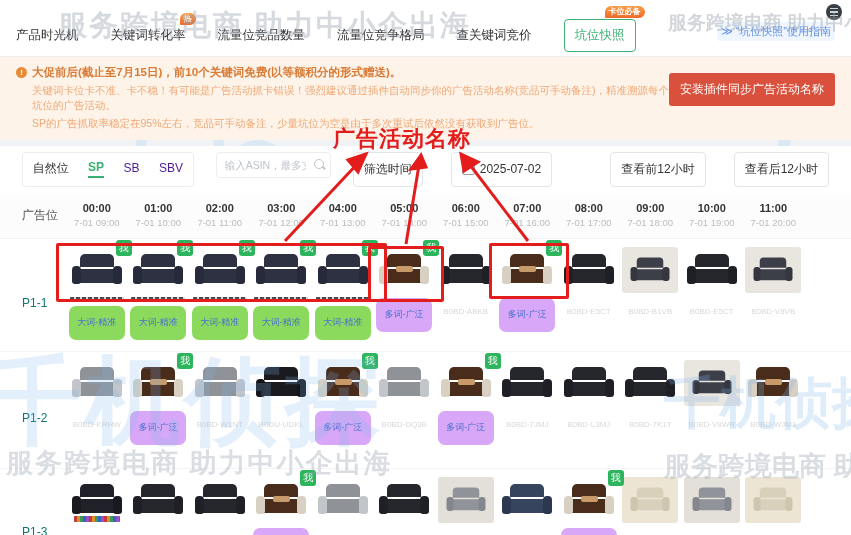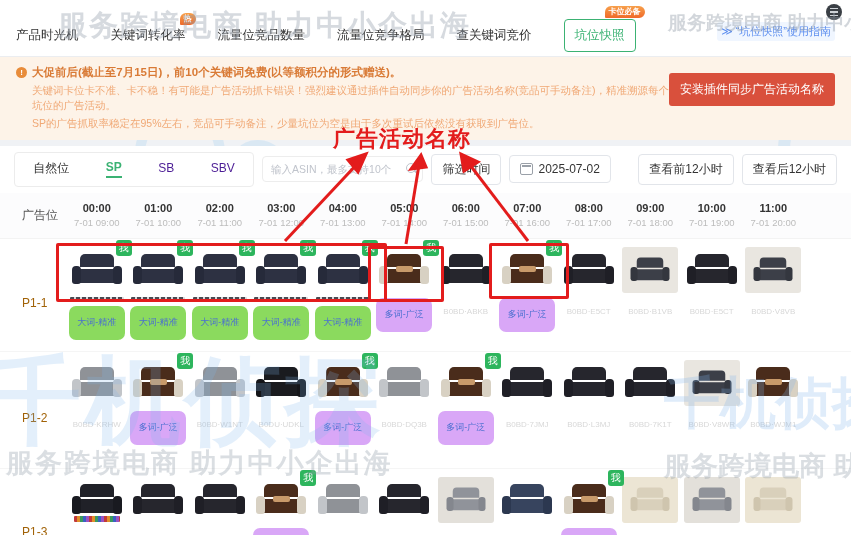--- a/index.html
+++ b/index.html
@@ -38,47 +38,47 @@
 
   
   .notice{position:relative;background:#fdf3e8;padding:8px 160px 8px 16px;z-index:6;}
   .notice-line1{font-size:11.5px;font-weight:bold;color:#d97a35;display:flex;align-items:center;gap:5px;}
   .notice-dot{width:11px;height:11px;border-radius:50%;background:#e88c3a;color:#fff;font-size:8px;display:inline-flex;align-items:center;justify-content:center;flex:0 0 11px;}
   .notice-body{font-size:10.5px;color:#f0a875;line-height:1.45;margin:3px 0 0 16px;}
   .install-btn{position:absolute;right:16px;top:16px;background:#d9503c;color:#fff;border:none;border-radius:3px;font-size:12px;padding:8px 11px;cursor:pointer;font-family:inherit;}
   .gap-strip{height:6px;background:#f0f2f5;}
 
   
-  .filterbar{display:flex;align-items:center;padding:6px 14px;gap:8px;background:#fff;position:relative;z-index:6;}
+  .filterbar{display:flex;padding:6px 22px;gap:22px;background:#fff;position:relative;z-index:6;}
   .seg{border:1px solid #ececec;border-radius:4px;display:flex;width:292px;justify-content:space-around;align-items:center;padding:7px 0;font-size:12px;}
   .seg-item{color:#333;cursor:pointer;padding-bottom:2px;}
   .seg-item.active{color:#3bb273;border-bottom:2px solid #3bb273;font-weight:bold;}
   .seg-item.muted{color:#4c1d95;}
   .search-box{position:relative;width:198px;}
   .search-box input{width:100%;box-sizing:border-box;border:1px solid #ededed;border-radius:4px;padding:6px 24px 6px 8px;font-size:10.5px;color:#333;font-family:inherit;outline:none;}
   .search-box input::placeholder{color:#c0c4cc;}
   .search-icon{position:absolute;right:7px;top:7px;width:8px;height:8px;border:1.5px solid #c0c4cc;border-radius:50%;}
   .search-icon::after{content:"";position:absolute;left:7px;top:7px;width:4px;height:1.5px;background:#c0c4cc;transform:rotate(45deg);}
-  .ctl{border:1px solid #e2e5ea;border-radius:4px;padding:6px 10px;font-size:12px;color:#333;display:flex;align-items:center;gap:5px;cursor:pointer;background:#fff;white-space:nowrap;}
+  .ctl{border:1px solid #e2e5ea;border-radius:4px;padding:6px 10px;font-size:12px;color:#333;display:flex;align-items:center;gap:5px;cursor:pointer;background:#fff;white-space:nowrap;margin-left:6px;}
   .ctl.first{margin-left:auto;}
   .cal-icon{position:relative;width:11px;height:10px;border:1.5px solid #9aa0a8;border-radius:2px;display:inline-block;}
   .cal-icon::before{content:"";position:absolute;top:1px;left:1px;right:1px;height:2px;background:#9aa0a8;}
   .btn-gap{width:14px;}
 
   
   .gridtbl{position:relative;background:#fff;z-index:6;}
   .thead,.trow{display:grid;grid-template-columns:66px repeat(12,61.5px);}
   .thead{height:45px;align-items:center;border-bottom:1px solid #f3f3f3;background:#fcfcfd;}
   .corner{font-size:12px;color:#555;padding-left:22px;}
   .th{text-align:center;}
   .t-top{font-size:11px;font-weight:bold;color:#333;}
   .t-sub{font-size:9.5px;color:#bcbcbc;margin-top:3px;}
   .trow{border-bottom:1px solid #f5f5f5;}
   .trow.r0{height:112px;} .trow.r1{height:116px;} .trow.r2{height:110px;}
-  .rowlabel{font-size:12px;color:#a16207;padding-left:22px;align-self:center;margin-top:16px;}
+  .rowlabel{font-size:12px;color:#0f766e;padding-left:22px;align-self:center;margin-top:16px;}
   .cell{display:flex;flex-direction:column;align-items:center;padding-top:8px;}
   .cell-img{width:56px;height:46px;border-radius:3px;position:relative;display:flex;align-items:center;justify-content:center;cursor:pointer;}
   .sofa{position:relative;width:50px;height:32px;}
   .sofa .back{position:absolute;top:0;left:8px;right:8px;height:13px;background:var(--c1);border-radius:5px 5px 0 0;}
   .sofa .seat{position:absolute;bottom:3px;left:3px;right:3px;height:14px;background:var(--c1);border-radius:4px;}
   .sofa .arm{position:absolute;bottom:2px;width:9px;height:18px;background:var(--c2,var(--c1));border-radius:4px 4px 3px 3px;}
   .sofa .arm.l{left:0;} .sofa .arm.r{right:0;}
   .v-navy{--c1:#2d3142;--c2:#262a3a;}
   .v-dark{--c1:#26262d;--c2:#1f1f26;}
   .v-black{--c1:#1a1b1f;--c2:#141519;}

